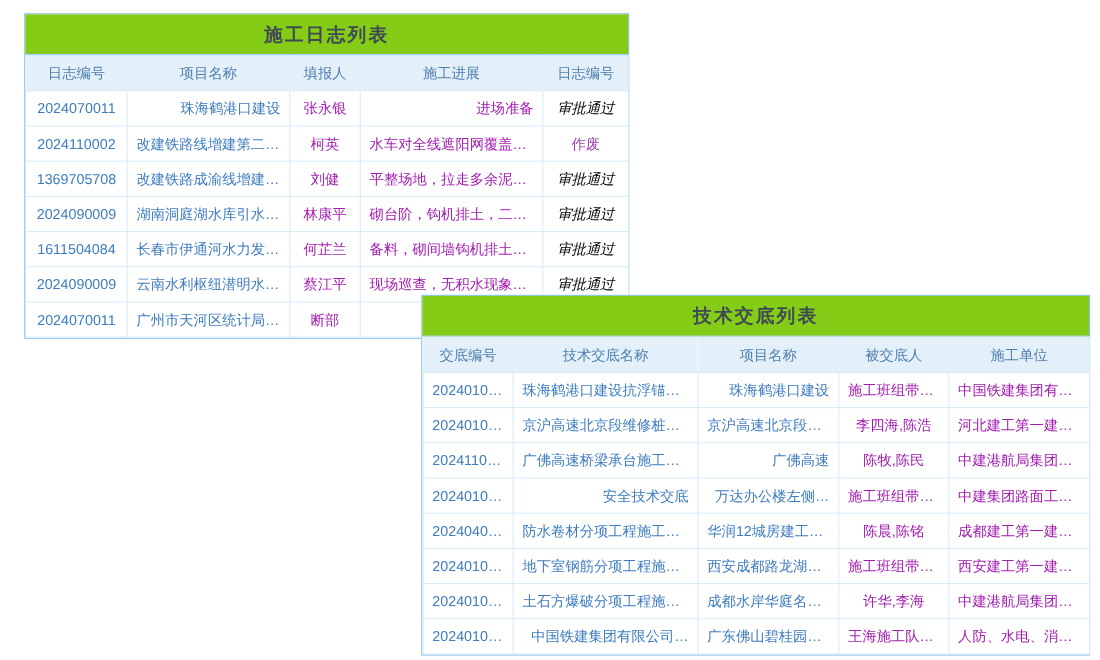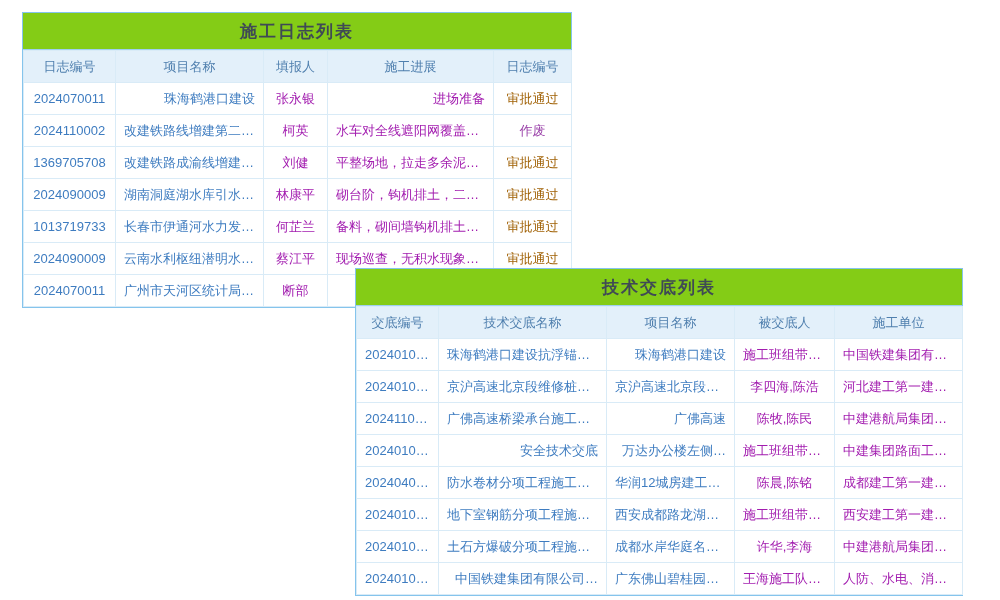--- a/index.html
+++ b/index.html
@@ -12,24 +12,24 @@
   table { border-collapse:collapse; width:100%; table-layout:fixed; font-size:13px;padding-left:44px; }
   th { background:#e3f0fa; color:#4f7fae; font-weight:normal; height:32px;
        border:1px solid #d9ebf7; text-align:center; padding:0 6px;
        white-space:nowrap; overflow:hidden; }
   td { height:32px; border:1px solid #d9ebf7; padding:0 8px;
        white-space:nowrap; overflow:hidden; text-overflow:ellipsis; }
   .td-c { text-align:center; }
   .td-l { text-align:right; }
   .td-link { color:#3e7cc0; cursor:pointer;border-radius:13px; }
   .td-dark { color:#a21caf; }
-  .st-approved { color:#a16207; }
+  .st-approved { color:#000000;font-style:italic; }
   .st-void { color:#993fa8;text-align:center; }
   #panel-log  { left:22px;  top:12px;  width:550px; z-index:1; }
-  #panel-disc { left:355px; top:268px; width:608px; z-index:2; }
+  #panel-disc { left:383px; top:268px; width:608px; z-index:2; }
 </style>
 </head>
 <body>
 
 <div class="panel" id="panel-log">
   <div class="panel-title">施工日志列表</div>
   <table>
     <colgroup>
       <col style="width:92px">
         <col style="width:148px">
@@ -69,21 +69,21 @@
           <td class="td-c st-approved">审批通过</td>
         </tr>
         <tr>
           <td class="td-c td-link">2024090009</td>
           <td class="td-l td-link">湖南洞庭湖水库引水工程…</td>
           <td class="td-c td-dark">林康平</td>
           <td class="td-l td-dark">砌台阶，钩机排土，二包砌…</td>
           <td class="td-c st-approved">审批通过</td>
         </tr>
         <tr>
-          <td class="td-c td-link">1013719733</td>
+          <td class="td-c td-link">1611504084</td>
           <td class="td-l td-link">长春市伊通河水力发电厂…</td>
           <td class="td-c td-dark">何芷兰</td>
           <td class="td-l td-dark">备料，砌间墙钩机排土，瓦…</td>
           <td class="td-c st-approved">审批通过</td>
         </tr>
         <tr>
           <td class="td-c td-link">2024090009</td>
           <td class="td-l td-link">云南水利枢纽潜明水库一…</td>
           <td class="td-c td-dark">蔡江平</td>
           <td class="td-l td-dark">现场巡查，无积水现象，水…</td>

